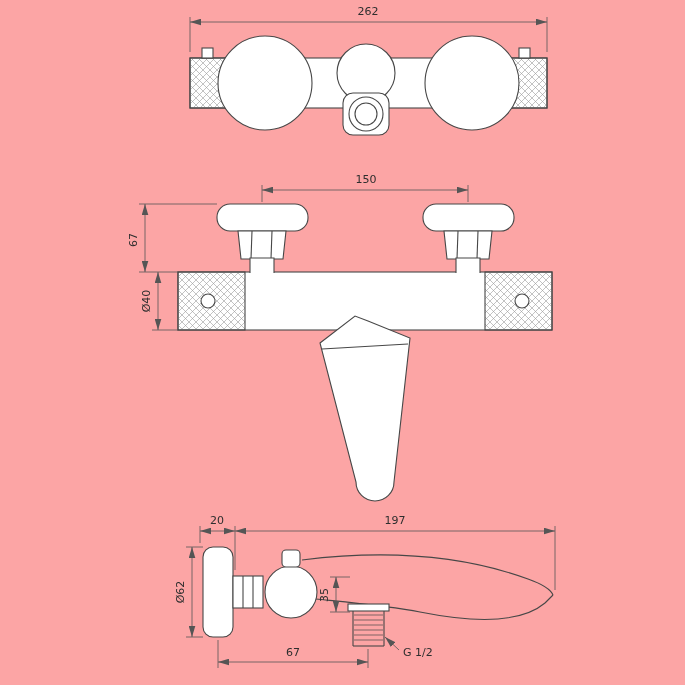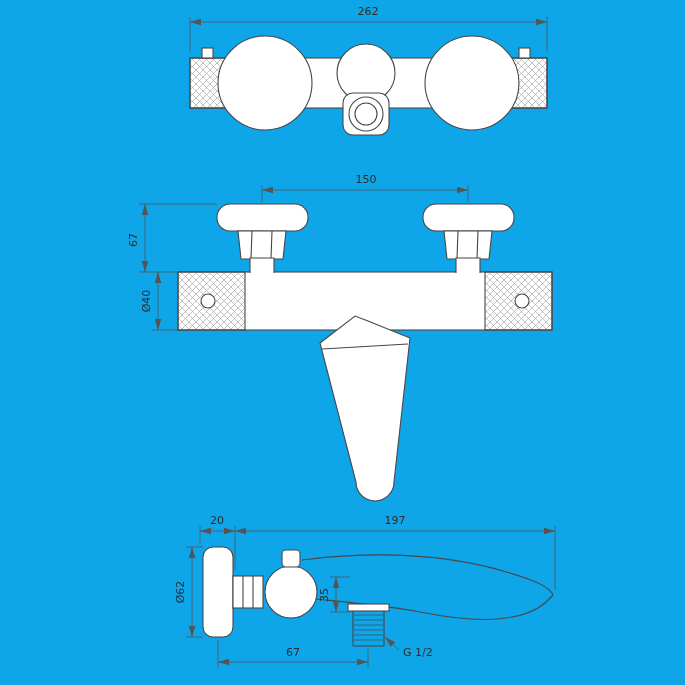--- a/index.html
+++ b/index.html
@@ -1,16 +1,16 @@
 <!DOCTYPE html>
 <html><head>
 <meta charset="utf-8">
 <style>
   html,body{margin:0;padding:0;background:#fff;}
-  .canvas{position:relative;width:685px;height:685px;background:#0ea5e9;overflow:hidden;}
+  .canvas{position:relative;width:685px;height:685px;background:#fca5a5;overflow:hidden;}
   svg text{font-family:"DejaVu Sans","Liberation Sans",sans-serif;font-size:11px;fill:#2e2e2e;}
 </style>
 </head>
 <body>
 
 <div class="canvas">
 <svg width="685" height="685" viewBox="0 0 685 685">
   <defs>
     <marker id="arr" viewBox="0 0 10 6" refX="10" refY="3" markerWidth="11" markerHeight="7" markerUnits="userSpaceOnUse" orient="auto-start-reverse">
       <path d="M0,0 L10,3 L0,6 Z" fill="#555"></path>

